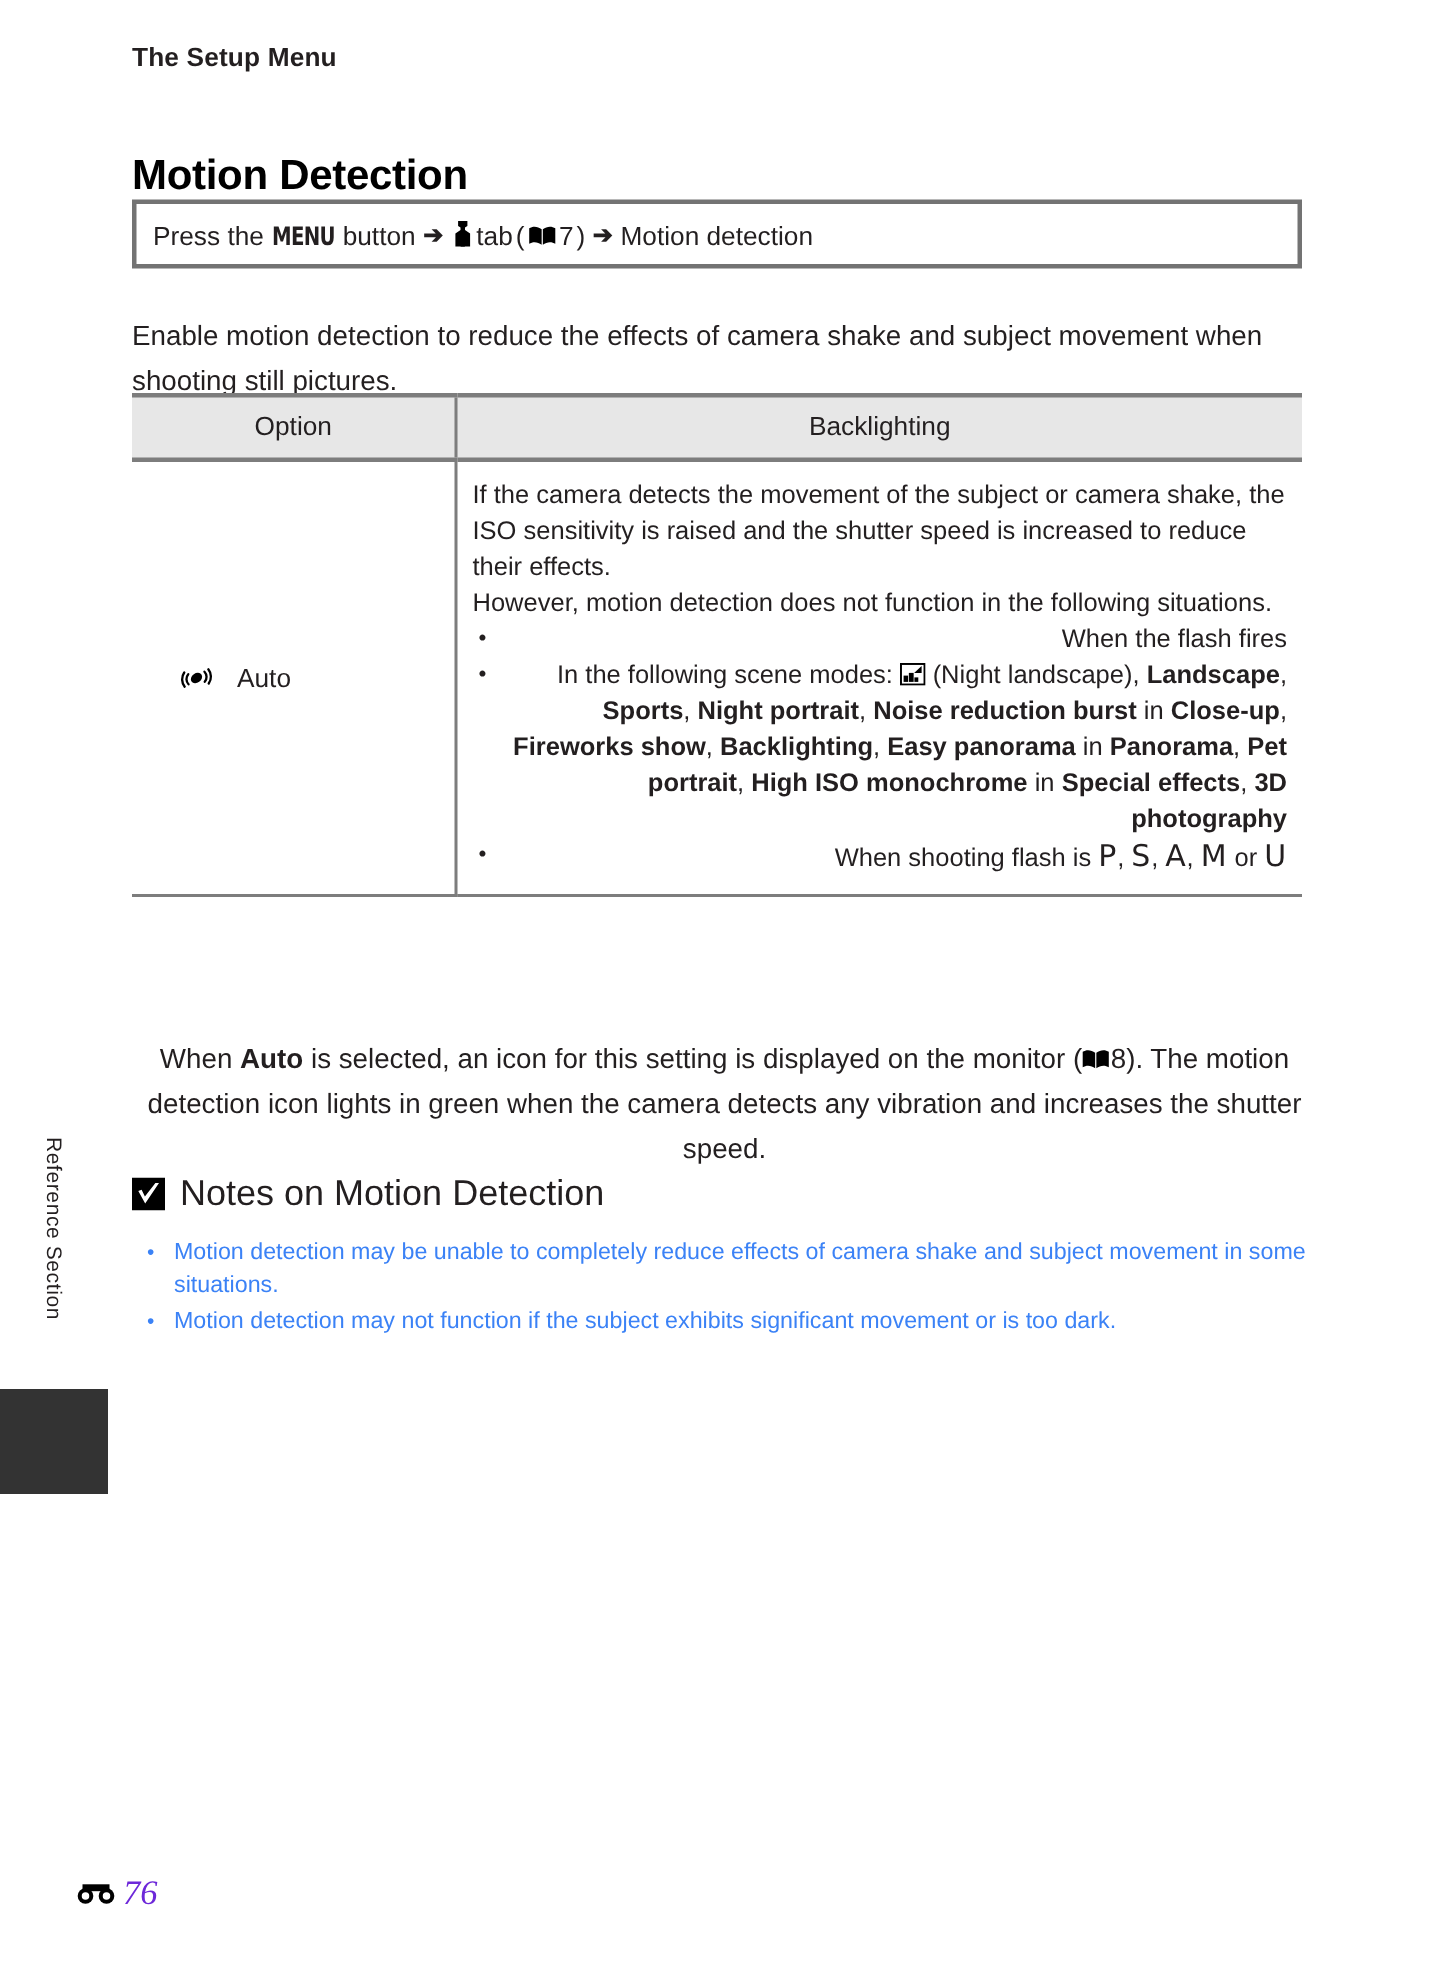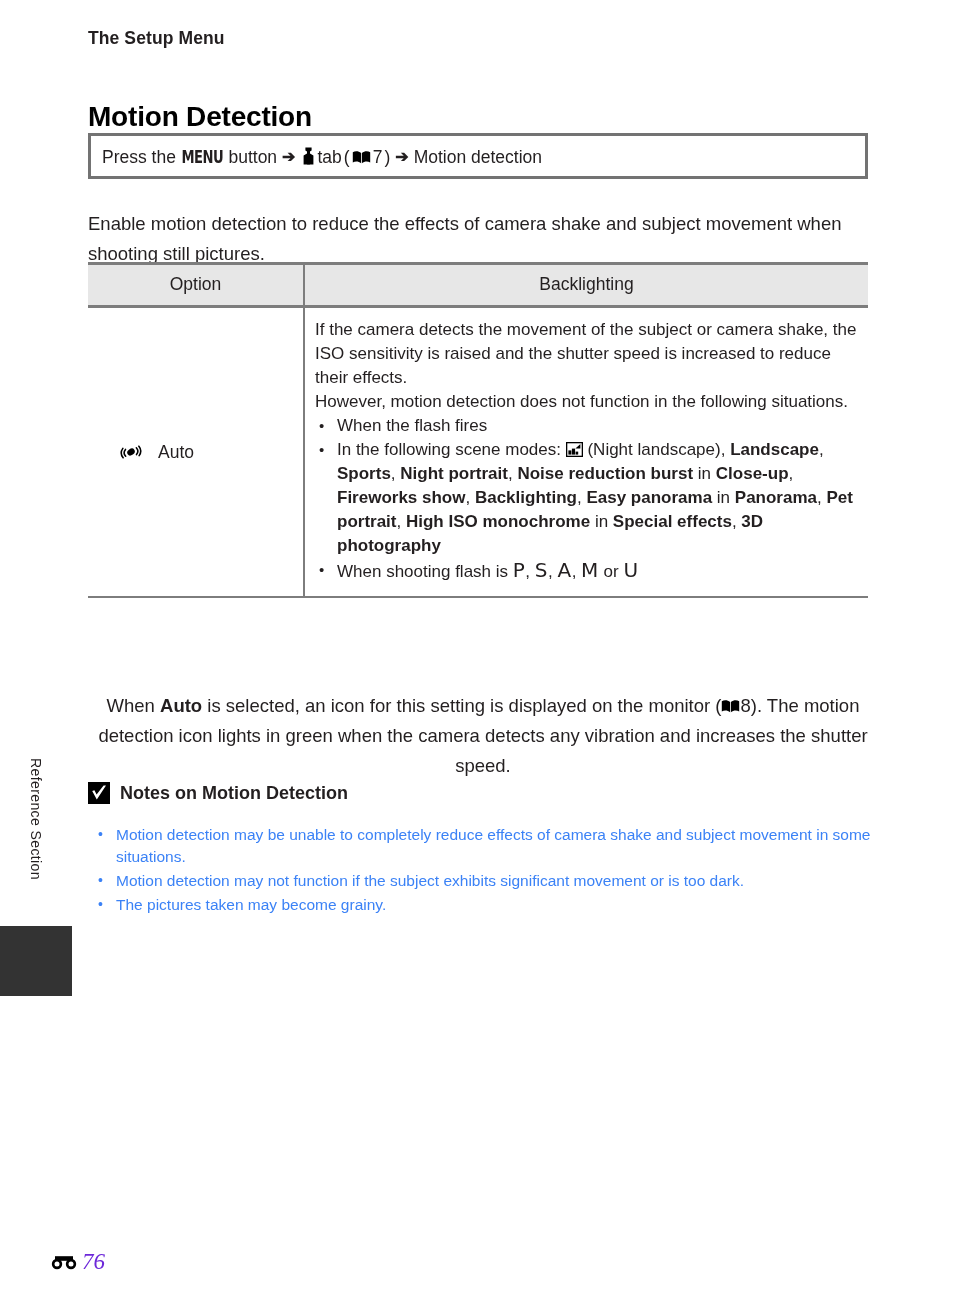--- a/index.html
+++ b/index.html
@@ -149,21 +149,21 @@
     font-family: "Liberation Sans Narrow", "DejaVu Sans Condensed", "Liberation Sans", sans-serif;
     font-weight: bold;
     font-size: 21px;
     letter-spacing: 0.5px;
     transform: scaleX(0.9);
     display: inline-block;
   }
 
   .desc-cell { padding: 10px 10px 12px 10px !important; }
   .desc-cell p { margin: 0; }
-  .desc-list { list-style: none; margin: 0; padding: 0; }
+  .desc-list { list-style: none; margin: 0; padding: 0; text-align: right; }
   .desc-list > li {
     position: relative;
     padding-left: 22px;
     margin: 0;
   }
   .desc-list > li::before {
     content: "\2022";
     position: absolute;
     left: 4px;
     top: 0;
@@ -196,21 +196,21 @@
     left: 88px;
     top: 782px;
     display: flex;
     align-items: center;
   }
   .notes-check-icon {
     width: 22px; height: 22px;
     display: inline-block;
     margin-right: 10px;
   }
-  .notes-title { font-size: 18px; font-weight: bold; text-align: right; }
+  .notes-title { font-size: 24px; font-weight: normal; text-align: right; }
 
   .notes-list {
     position: absolute;
     left: 88px;
     top: 820px;
     width: 790px;
     list-style: none;
     margin: 4px;
     padding: 0;
     font-size: 15.5px;
@@ -375,21 +375,20 @@
       <rect x="0" y="0" width="22" height="22" fill="#000"></rect>
       <path d="M4.2 9.0 L8.8 17.4 L18.0 3.6 L15.6 3.6 L8.6 12.6 L6.4 8.2 Z" fill="#fff"></path>
     </svg>
   </span>
   <span class="notes-title">Notes on Motion Detection</span>
 </div>
 
 <ul class="notes-list">
   <li>Motion detection may be unable to completely reduce effects of camera shake and subject movement in some situations.</li>
   <li>Motion detection may not function if the subject exhibits significant movement or is too dark.</li>
-  <li>The pictures taken may become grainy.</li>
 </ul>
 
 <div class="side-label">Reference Section</div>
 <div class="side-tab"></div>
 
 <div class="page-footer">
   <span class="ref-symbol">
     <svg viewBox="0 0 30 18" width="30" height="18" aria-hidden="true">
       <circle cx="7" cy="11" r="5.2" fill="#000"></circle>
       <circle cx="21" cy="11" r="5.2" fill="#000"></circle>

